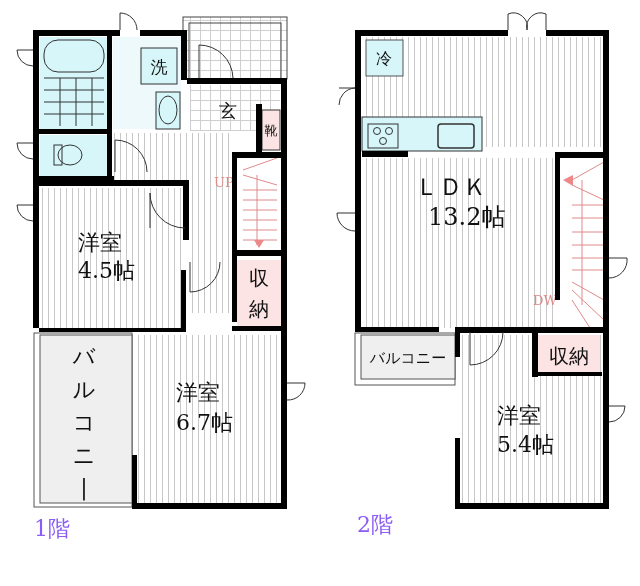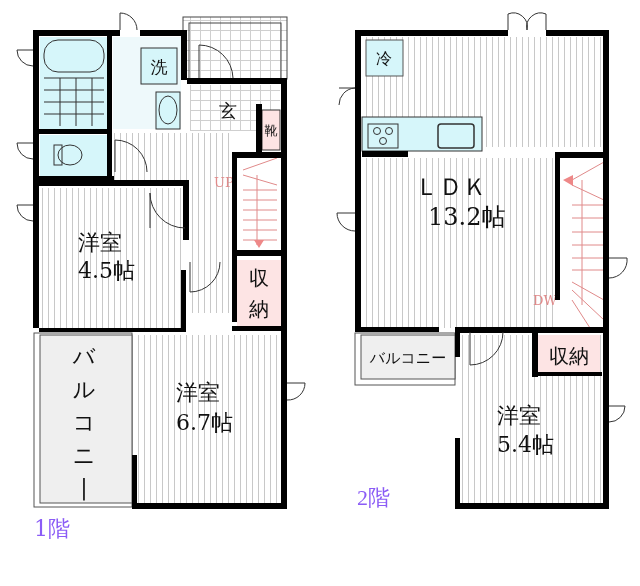--- a/index.html
+++ b/index.html
@@ -174,13 +174,13 @@
       <path d="M339 88H355M339 105A17 17 0 0 1 355 88"></path>
       <path d="M337 213H355M337 213A18 18 0 0 0 355 231"></path>
       <path d="M609 258H627M609 278A18 18 0 0 0 627 258"></path>
       <path d="M609 406H625M609 422A16 16 0 0 0 625 406"></path>
       <path d="M470 332V365M470 365A33 33 0 0 0 503 332"></path>
     </g>
   </g>
 </svg>
 
 <div class="floor-lbl" style="left:34px;top:514px;">1階</div>
-<div class="floor-lbl" style="left:357px;top:483px;font-family:Liberation Serif, serif;">2階</div>
+<div class="floor-lbl" style="left:357px;top:510px;">2階</div>
 
 </body></html>

